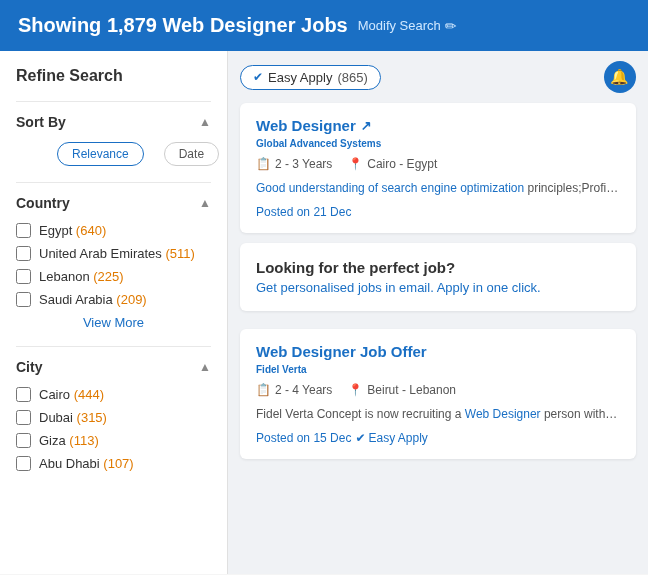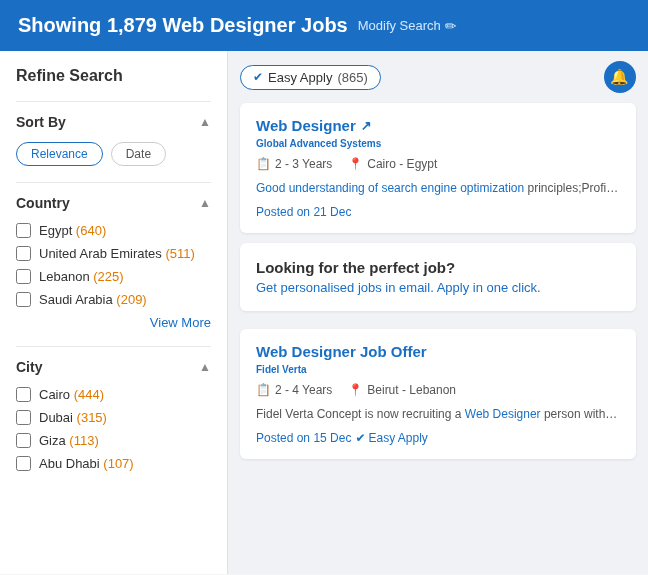--- a/index.html
+++ b/index.html
@@ -66,22 +66,23 @@
       font-size: 14px;
       font-weight: bold;
       color: #333;
     }
     .chevron-icon {
       color: #888;
       font-size: 12px;
     }
     .sort-options {
       display: flex;
-      gap: 8px;
+      gap: 20px;
       margin-bottom: 8px;
+      margin-left: 41px;
     }
     .sort-btn {
       border: 1px solid #ccc;
       border-radius: 20px;
       padding: 4px 14px;
       font-size: 12px;
       background: white;
       cursor: pointer;
       color: #555;
     }
@@ -105,21 +106,21 @@
       color: #333;
     }
     .filter-item-count {
       color: #e07a00;
       font-size: 13px;
     }
     .view-more {
       color: #1a6fc4;
       font-size: 13px;
       cursor: pointer;
-      text-align: right;
+      text-align: center;
       display: block;
       margin-top: 4px;
     }
 
     
     .content {
       flex: 1;
       background: #f0f2f5;
       overflow-y: auto;
       padding: 10px 12px;

